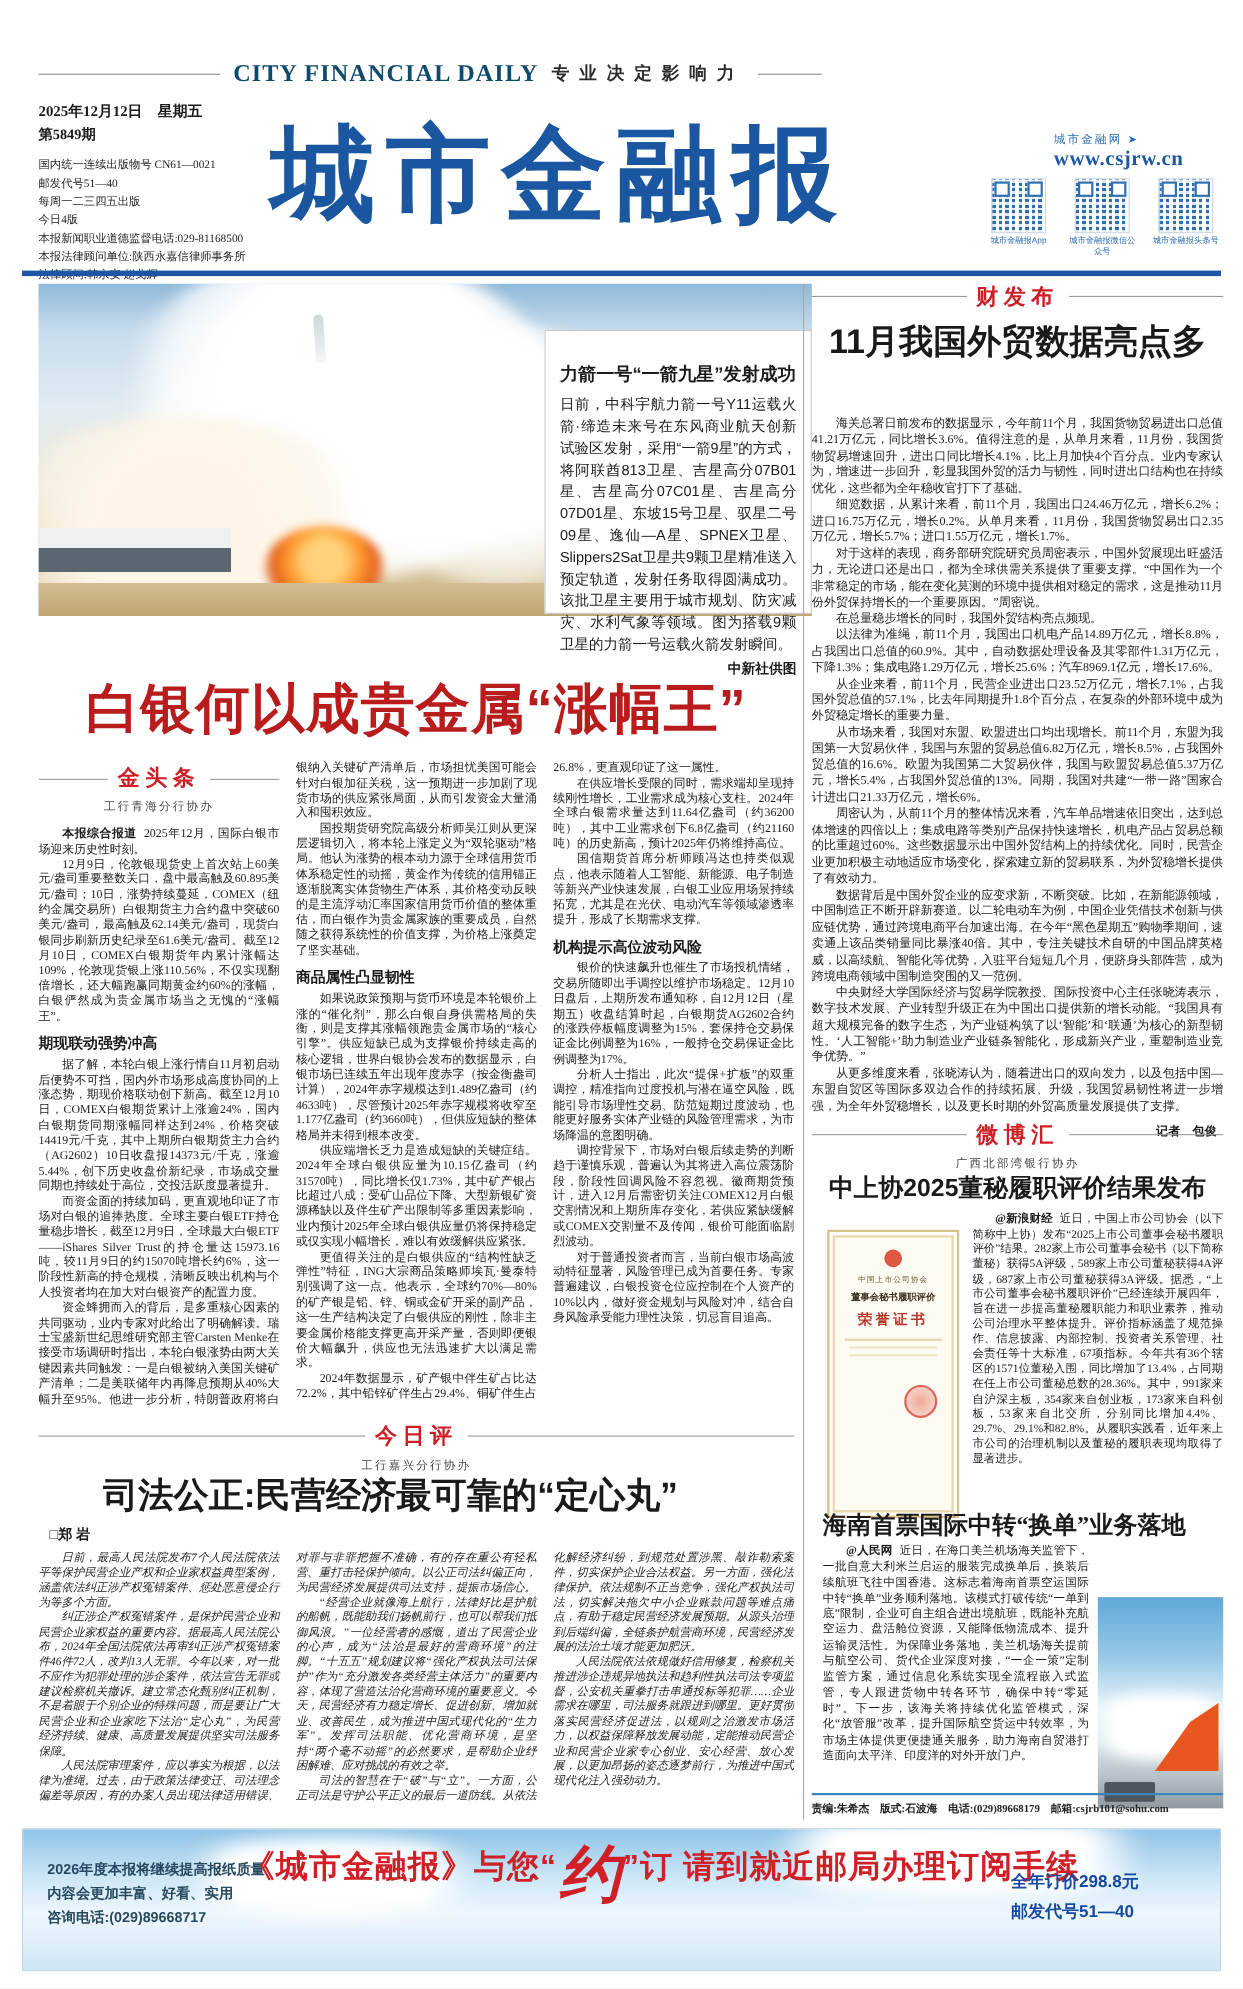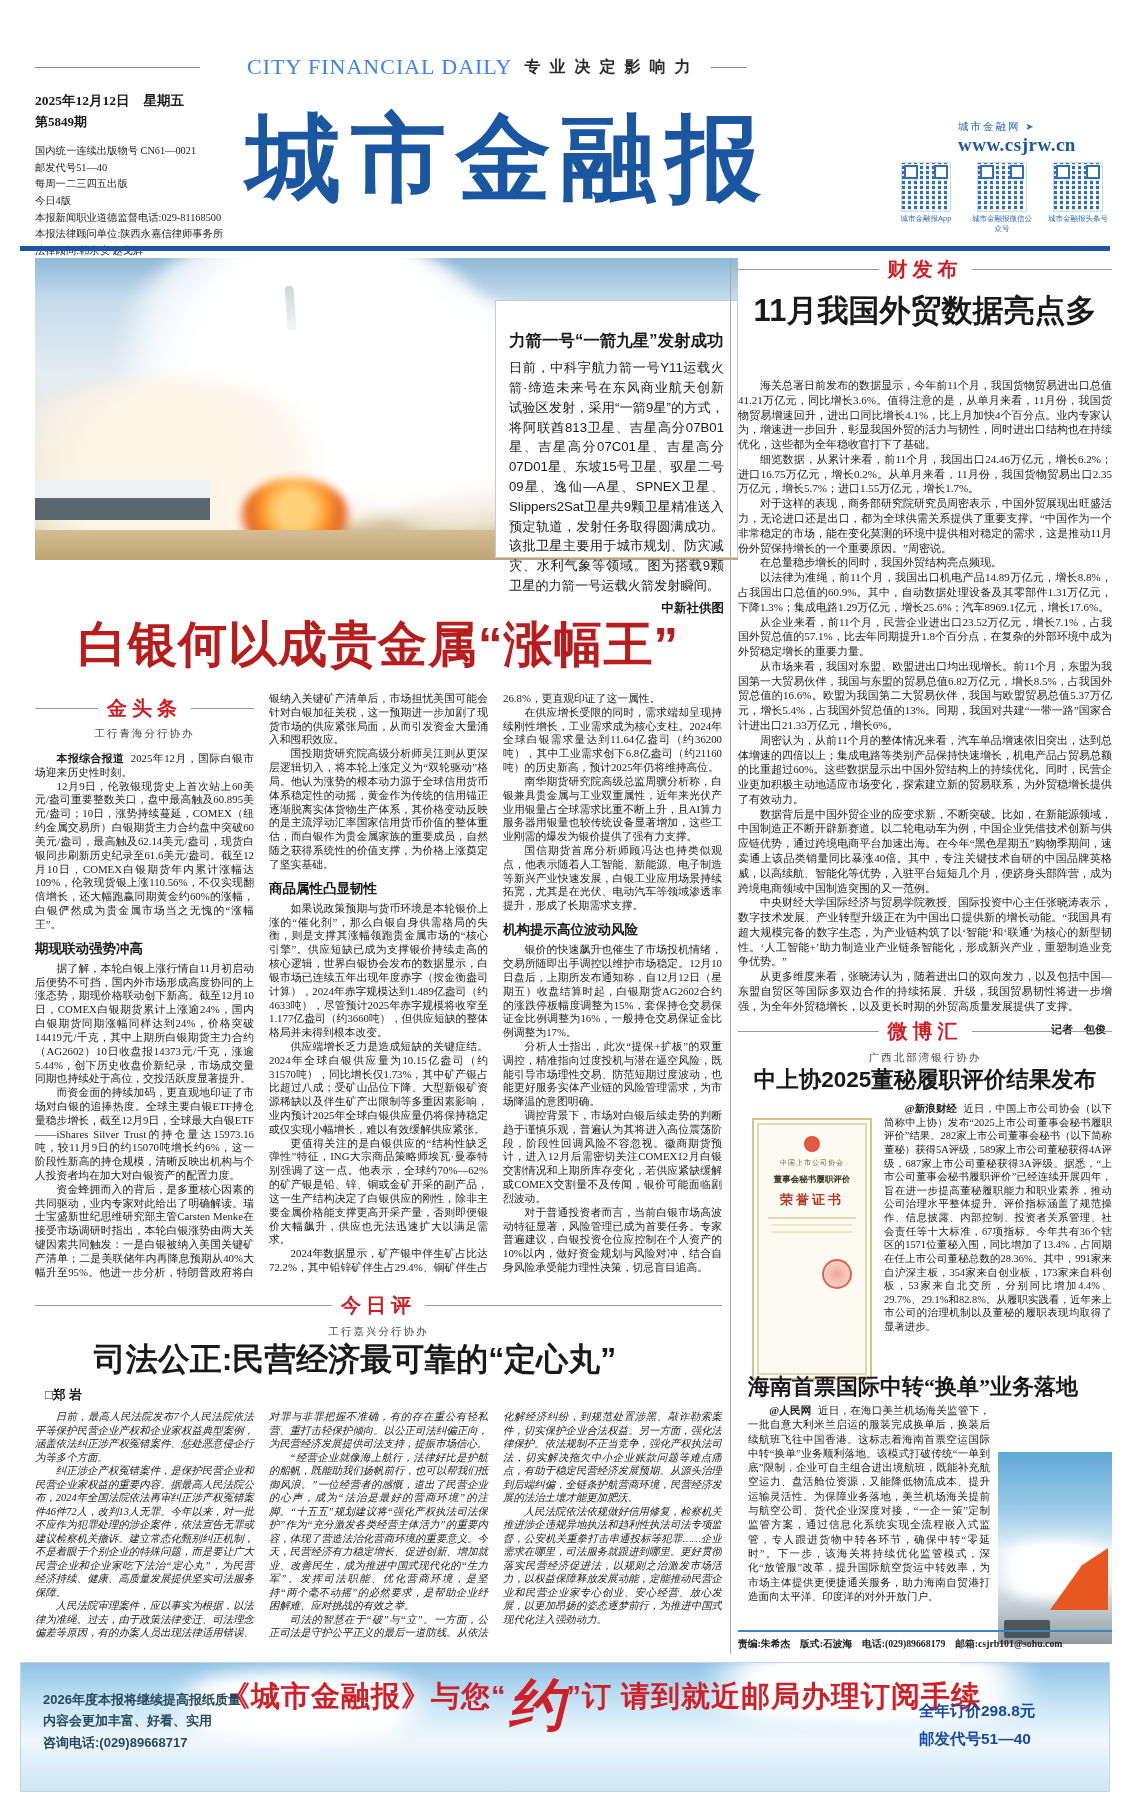--- a/index.html
+++ b/index.html
@@ -6,21 +6,21 @@
   #page{position:relative;width:1130px;height:1808px;background:#ffffff;overflow:hidden;
         font-family:"Liberation Serif","DejaVu Serif",serif;color:#1a1a1a;}
   .abs{position:absolute;}
   .sans{font-family:"Liberation Sans","DejaVu Sans",sans-serif;}
   .just{text-align:justify;}
   
   #hdr-row{left:35px;top:54px;width:712px;display:flex;align-items:center;gap:12px;}
   .hline{height:1px;background:#8c8c8c;}
   #hdr-row .l1{flex:0 0 165px;}
   #hdr-row .l2{flex:1;}
-  #eng-title{color:#3b82f6;font-weight:normal;font-size:22px;letter-spacing:1px;white-space:nowrap;margin-left:35px;}
+  #eng-title{color:#0c4a6e;font-weight:bold;font-size:22px;letter-spacing:1px;white-space:nowrap;}
   #slogan{font-size:16px;letter-spacing:9px;color:#2b2b2b;white-space:nowrap;font-weight:bold;}
   #info{left:35px;top:92px;width:192px;}
   #info .dt{font-size:13.5px;font-weight:bold;margin-bottom:3px;}
   #info .dt span{margin-right:14px;}
   #info .iss{font-size:13px;font-weight:bold;margin-bottom:12px;}
   #info .small-lines div{font-size:10.3px;line-height:1.62;color:#222;}
   #masthead{left:236px;top:100px;width:545px;height:120px;text-align:center;
             font-size:95px;line-height:118px;font-weight:900;color:#1b57a0;letter-spacing:10px;}
   #site{left:958px;top:120px;width:155px;}
   #site .net{font-size:10.5px;color:#2a6cb0;letter-spacing:2px;}
@@ -213,24 +213,23 @@
     <p class="bodyp"><b class="leadb">本报综合报道</b><span>2025年12月，国际白银市场迎来历史性时刻。</span></p>
     <p class="bodyp">12月9日，伦敦银现货史上首次站上60美元/盎司重要整数关口，盘中最高触及60.895美元/盎司；10日，涨势持续蔓延，COMEX（纽约金属交易所）白银期货主力合约盘中突破60美元/盎司，最高触及62.14美元/盎司，现货白银同步刷新历史纪录至61.6美元/盎司。截至12月10日，COMEX白银期货年内累计涨幅达109%，伦敦现货银上涨110.56%，不仅实现翻倍增长，还大幅跑赢同期黄金约60%的涨幅，白银俨然成为贵金属市场当之无愧的“涨幅王”。</p>
     <h3 class="subhd">期现联动强势冲高</h3>
     <p class="bodyp">据了解，本轮白银上涨行情自11月初启动后便势不可挡，国内外市场形成高度协同的上涨态势，期现价格联动创下新高。截至12月10日，COMEX白银期货累计上涨逾24%，国内白银期货同期涨幅同样达到24%，价格突破14419元/千克，其中上期所白银期货主力合约（AG2602）10日收盘报14373元/千克，涨逾5.44%，创下历史收盘价新纪录，市场成交量同期也持续处于高位，交投活跃度显著提升。</p>
     <p class="bodyp">而资金面的持续加码，更直观地印证了市场对白银的追捧热度。全球主要白银ETF持仓量稳步增长，截至12月9日，全球最大白银ETF——iShares Silver Trust的持仓量达15973.16吨，较11月9日的约15070吨增长约6%，这一阶段性新高的持仓规模，清晰反映出机构与个人投资者均在加大对白银资产的配置力度。</p>
     <p class="bodyp">资金蜂拥而入的背后，是多重核心因素的共同驱动，业内专家对此给出了明确解读。瑞士宝盛新世纪思维研究部主管Carsten Menke在接受市场调研时指出，本轮白银涨势由两大关键因素共同触发：一是白银被纳入美国关键矿产清单；二是美联储年内再降息预期从40%大幅升至95%。他进一步分析，特朗普政府将白银纳入关键矿产清单后，市场担忧美国可能会针对白银加征关税，这一预期进一步加剧了现货市场的供应紧张局面，从而引发资金大量涌入和囤积效应。</p>
     <p class="bodyp">国投期货研究院高级分析师吴江则从更深层逻辑切入，将本轮上涨定义为“双轮驱动”格局。他认为涨势的根本动力源于全球信用货币体系稳定性的动摇，黄金作为传统的信用锚正逐渐脱离实体货物生产体系，其价格变动反映的是主流浮动汇率国家信用货币价值的整体重估，而白银作为贵金属家族的重要成员，自然随之获得系统性的价值支撑，为价格上涨奠定了坚实基础。</p>
     <h3 class="subhd">商品属性凸显韧性</h3>
     <p class="bodyp">如果说政策预期与货币环境是本轮银价上涨的“催化剂”，那么白银自身供需格局的失衡，则是支撑其涨幅领跑贵金属市场的“核心引擎”。供应短缺已成为支撑银价持续走高的核心逻辑，世界白银协会发布的数据显示，白银市场已连续五年出现年度赤字（按金衡盎司计算），2024年赤字规模达到1.489亿盎司（约4633吨），尽管预计2025年赤字规模将收窄至1.177亿盎司（约3660吨），但供应短缺的整体格局并未得到根本改变。</p>
     <p class="bodyp">供应端增长乏力是造成短缺的关键症结。2024年全球白银供应量为10.15亿盎司（约31570吨），同比增长仅1.73%，其中矿产银占比超过八成；受矿山品位下降、大型新银矿资源稀缺以及伴生矿产出限制等多重因素影响，业内预计2025年全球白银供应量仍将保持稳定或仅实现小幅增长，难以有效缓解供应紧张。</p>
-    <p class="bodyp">更值得关注的是白银供应的“结构性缺乏弹性”特征，ING大宗商品策略师埃瓦·曼泰特别强调了这一点。他表示，全球约70%—62%的矿产银是铅、锌、铜或金矿开采的副产品，这一生产结构决定了白银供应的刚性，除非主要金属价格能支撑更高开采产量，否则即便银价大幅飙升，供应也无法迅速扩大以满足需求。</p>
+    <p class="bodyp">更值得关注的是白银供应的“结构性缺乏弹性”特征，ING大宗商品策略师埃瓦·曼泰特别强调了这一点。他表示，全球约70%—80%的矿产银是铅、锌、铜或金矿开采的副产品，这一生产结构决定了白银供应的刚性，除非主要金属价格能支撑更高开采产量，否则即便银价大幅飙升，供应也无法迅速扩大以满足需求。</p>
     <p class="bodyp">2024年数据显示，矿产银中伴生矿占比达72.2%，其中铅锌矿伴生占29.4%、铜矿伴生占26.8%，更直观印证了这一属性。</p>
     <p class="bodyp">在供应增长受限的同时，需求端却呈现持续刚性增长，工业需求成为核心支柱。2024年全球白银需求量达到11.64亿盎司（约36200吨），其中工业需求创下6.8亿盎司（约21160吨）的历史新高，预计2025年仍将维持高位。</p>
-    <p class="bodyp">南华期货研究院高级总监周骥分析称，白银兼具贵金属与工业双重属性，近年来光伏产业用银量占全球需求比重不断上升，且AI算力服务器用银量也较传统设备显著增加，这些工业刚需的爆发为银价提供了强有力支撑。</p>
     <p class="bodyp">国信期货首席分析师顾冯达也持类似观点，他表示随着人工智能、新能源、电子制造等新兴产业快速发展，白银工业应用场景持续拓宽，尤其是在光伏、电动汽车等领域渗透率提升，形成了长期需求支撑。</p>
     <h3 class="subhd">机构提示高位波动风险</h3>
     <p class="bodyp">银价的快速飙升也催生了市场投机情绪，交易所随即出手调控以维护市场稳定。12月10日盘后，上期所发布通知称，自12月12日（星期五）收盘结算时起，白银期货AG2602合约的涨跌停板幅度调整为15%，套保持仓交易保证金比例调整为16%，一般持仓交易保证金比例调整为17%。</p>
     <p class="bodyp">分析人士指出，此次“提保+扩板”的双重调控，精准指向过度投机与潜在逼空风险，既能引导市场理性交易、防范短期过度波动，也能更好服务实体产业链的风险管理需求，为市场降温的意图明确。</p>
     <p class="bodyp">调控背景下，市场对白银后续走势的判断趋于谨慎乐观，普遍认为其将进入高位震荡阶段，阶段性回调风险不容忽视。徽商期货预计，进入12月后需密切关注COMEX12月白银交割情况和上期所库存变化，若供应紧缺缓解或COMEX交割量不及传闻，银价可能面临剧烈波动。</p>
     <p class="bodyp">对于普通投资者而言，当前白银市场高波动特征显著，风险管理已成为首要任务。专家普遍建议，白银投资仓位应控制在个人资产的10%以内，做好资金规划与风险对冲，结合自身风险承受能力理性决策，切忌盲目追高。</p>
   </div>
 
   <div class="abs" id="divider-v"></div>
 

